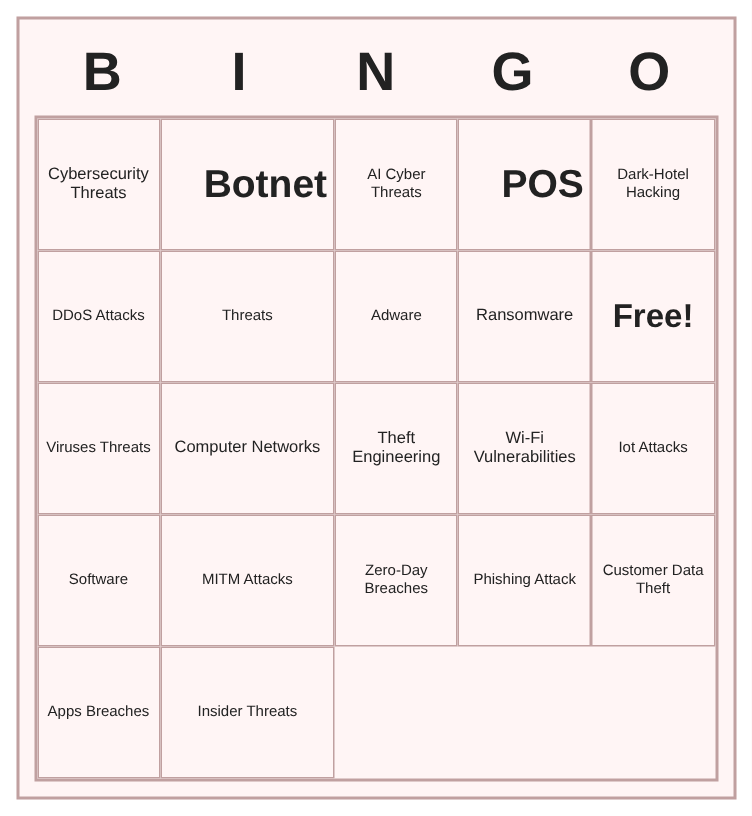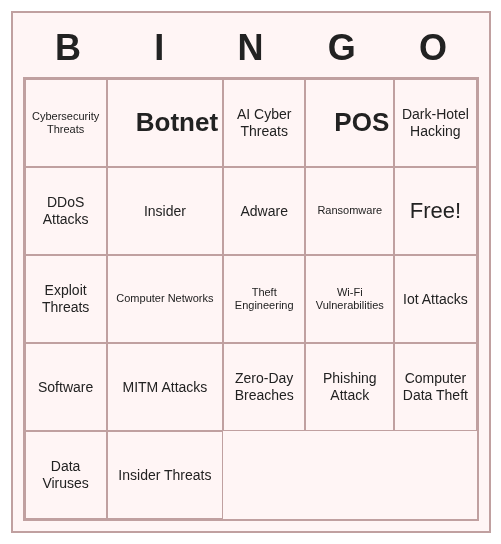--- a/index.html
+++ b/index.html
@@ -40,31 +40,31 @@
       border: 1px solid #c0a0a0;
       display: flex;
       align-items: center;
       justify-content: center;
       text-align: center;
       padding: 6px 4px;
       background: #fff5f5;
       line-height: 1.2;
     }
     .bingo-cell span {
-      font-size: 14px;
+      font-size: 10px;
       color: #222;
     }
     .bingo-cell.large span {
       font-size: 26px;
       font-weight: bold;
       margin-left: 24px;
     }
     .bingo-cell.free span {
       font-size: 22px;
-      font-weight: normal;
+      font-weight: bold;
     }
     .bingo-cell.small span {
       font-size: 11px;
     }
   </style>
 </head>
 <body>
 
 <div class="bingo-card">
   <div class="bingo-header">
@@ -87,33 +87,33 @@
       <div class="bingo-cell large">
         <span>POS</span>
       </div>
       <div class="bingo-cell">
         <span>Dark-Hotel Hacking</span>
       </div>
       <div class="bingo-cell">
         <span>DDoS Attacks</span>
       </div>
       <div class="bingo-cell">
-        <span>Insider</span>
+        <span>Threats</span>
       </div>
       <div class="bingo-cell">
         <span>Adware</span>
       </div>
       <div class="bingo-cell small">
         <span>Ransomware</span>
       </div>
       <div class="bingo-cell free">
         <span>Free!</span>
       </div>
       <div class="bingo-cell">
-        <span>Exploit Threats</span>
+        <span>Viruses Threats</span>
       </div>
       <div class="bingo-cell small">
         <span>Computer Networks</span>
       </div>
       <div class="bingo-cell small">
         <span>Theft Engineering</span>
       </div>
       <div class="bingo-cell small">
         <span>Wi-Fi Vulnerabilities</span>
       </div>
@@ -126,22 +126,22 @@
       <div class="bingo-cell">
         <span>MITM Attacks</span>
       </div>
       <div class="bingo-cell">
         <span>Zero-Day Breaches</span>
       </div>
       <div class="bingo-cell">
         <span>Phishing Attack</span>
       </div>
       <div class="bingo-cell">
-        <span>Computer Data Theft</span>
+        <span>Customer Data Theft</span>
       </div>
       <div class="bingo-cell">
-        <span>Data Viruses</span>
+        <span>Apps Breaches</span>
       </div>
       <div class="bingo-cell">
         <span>Insider Threats</span>
       </div>
     </div>
 </div>
 
 </body></html>

